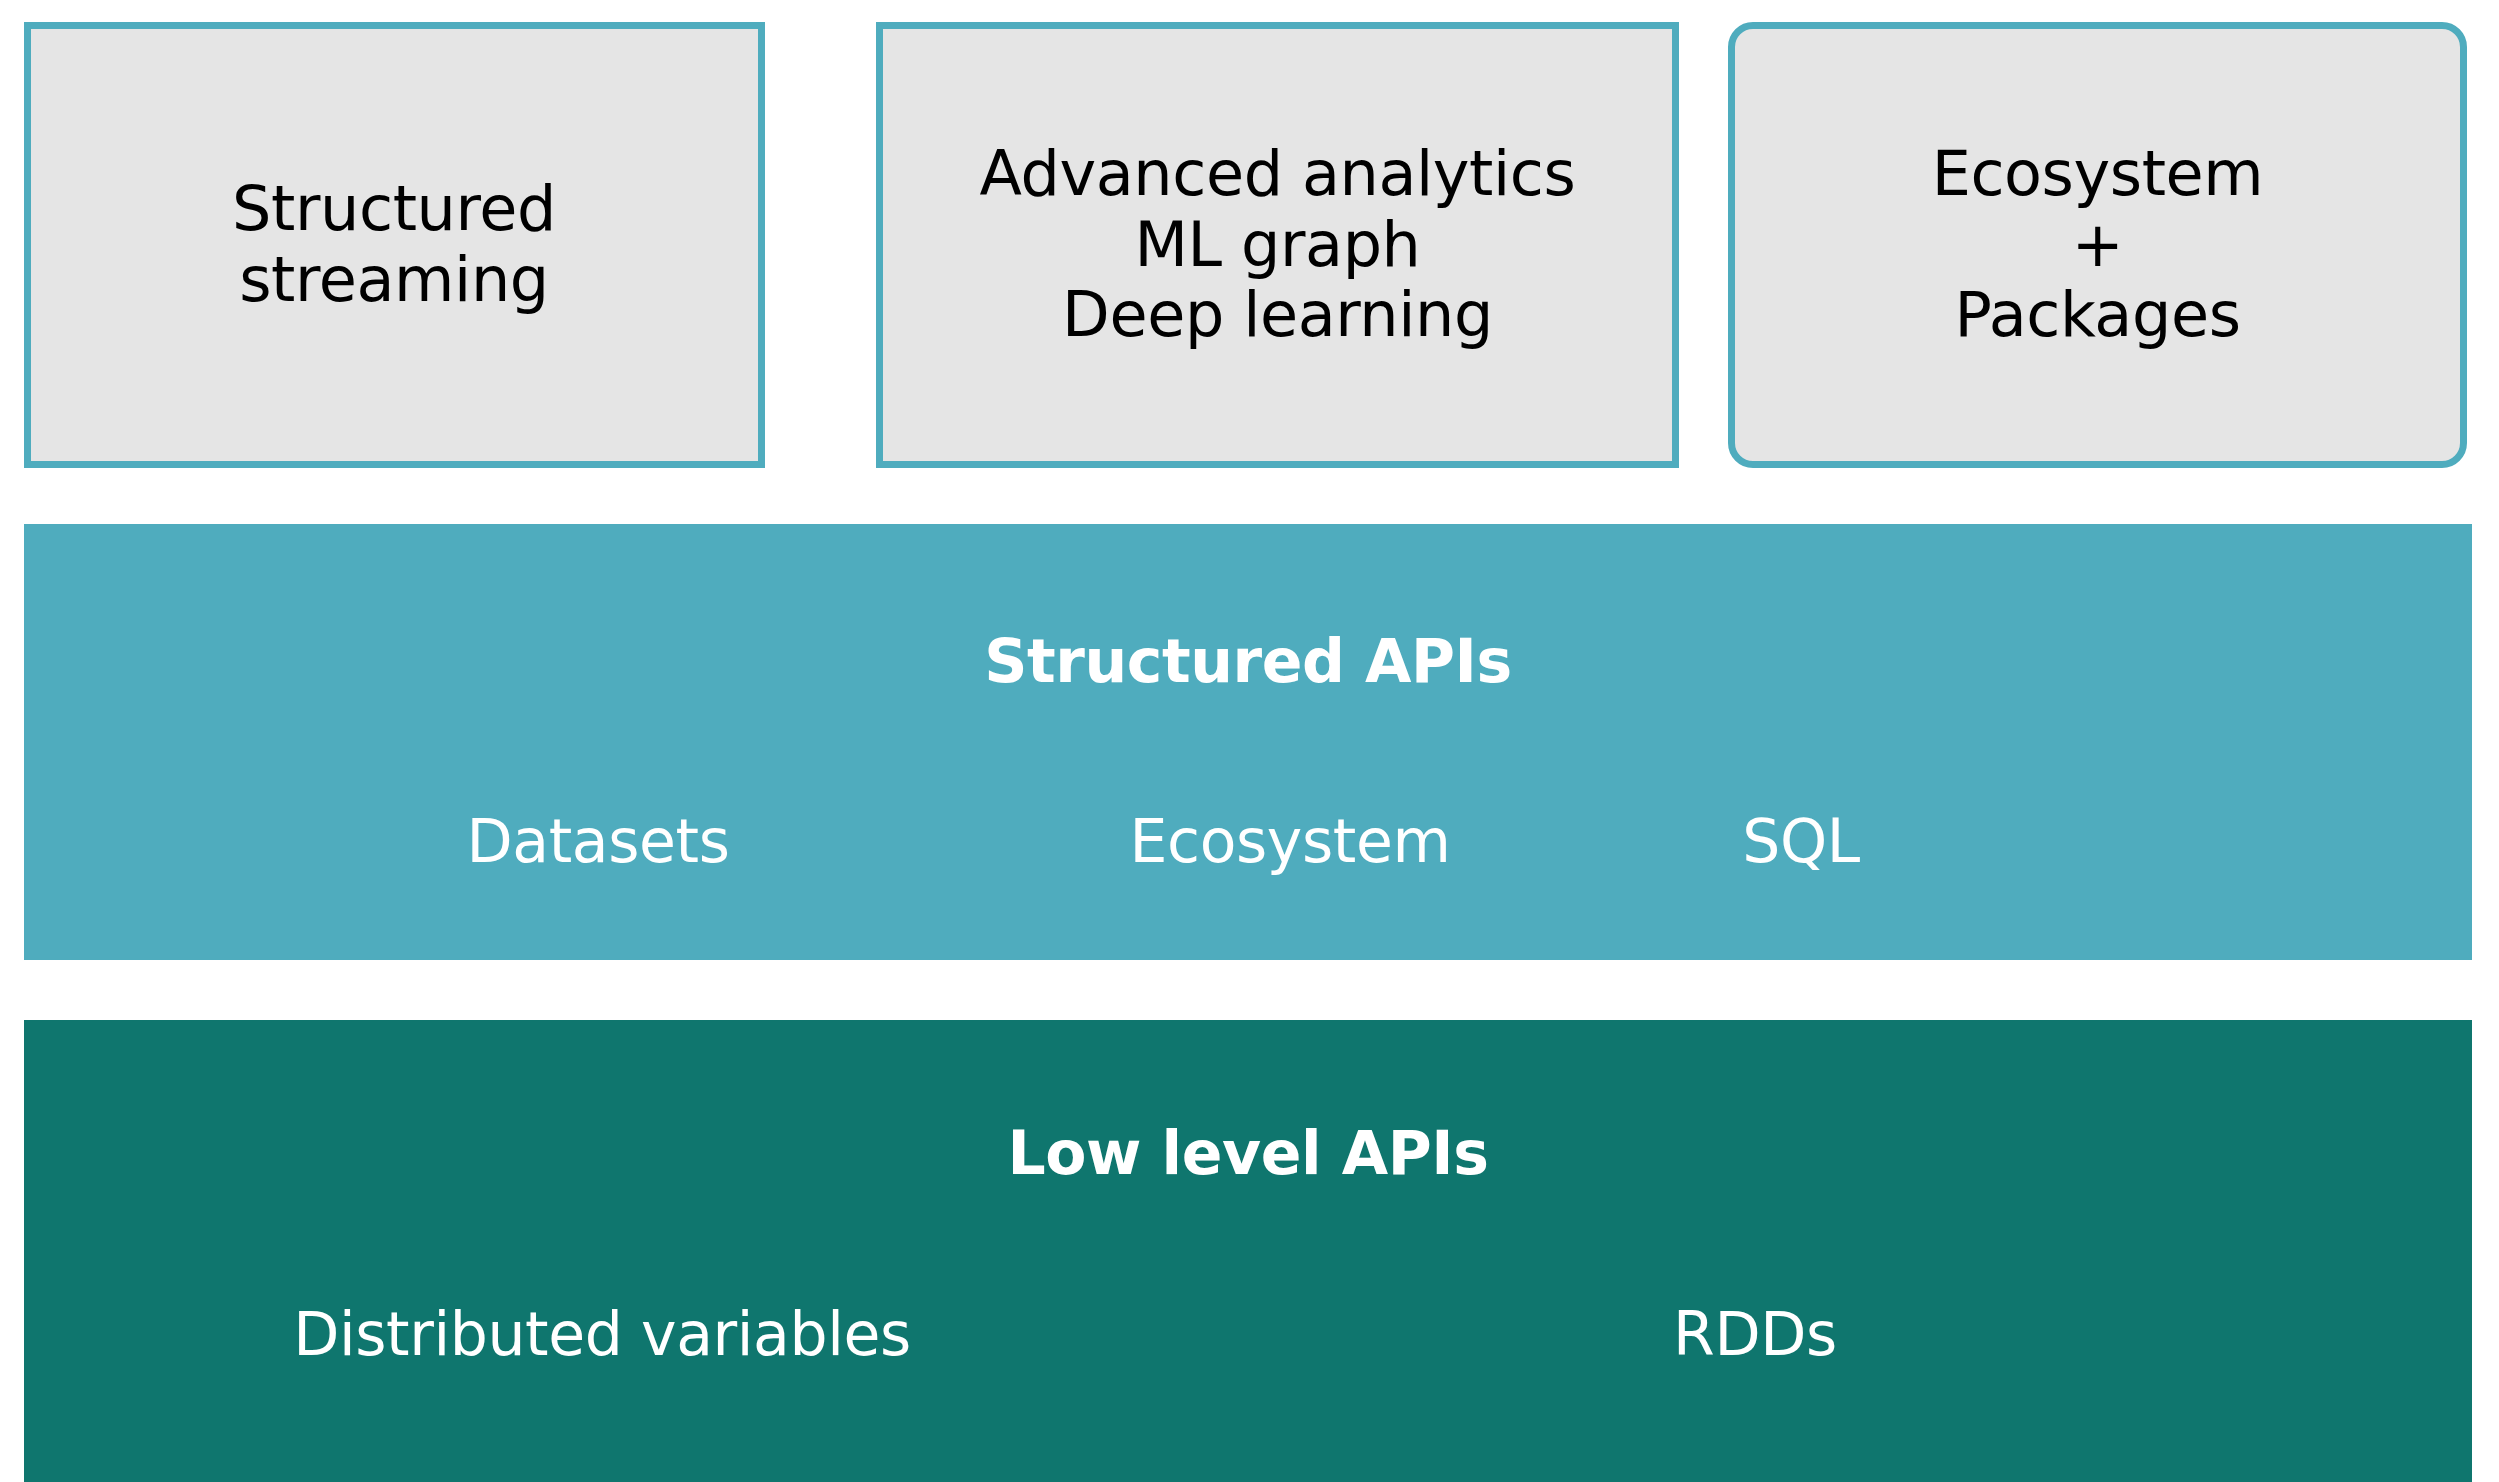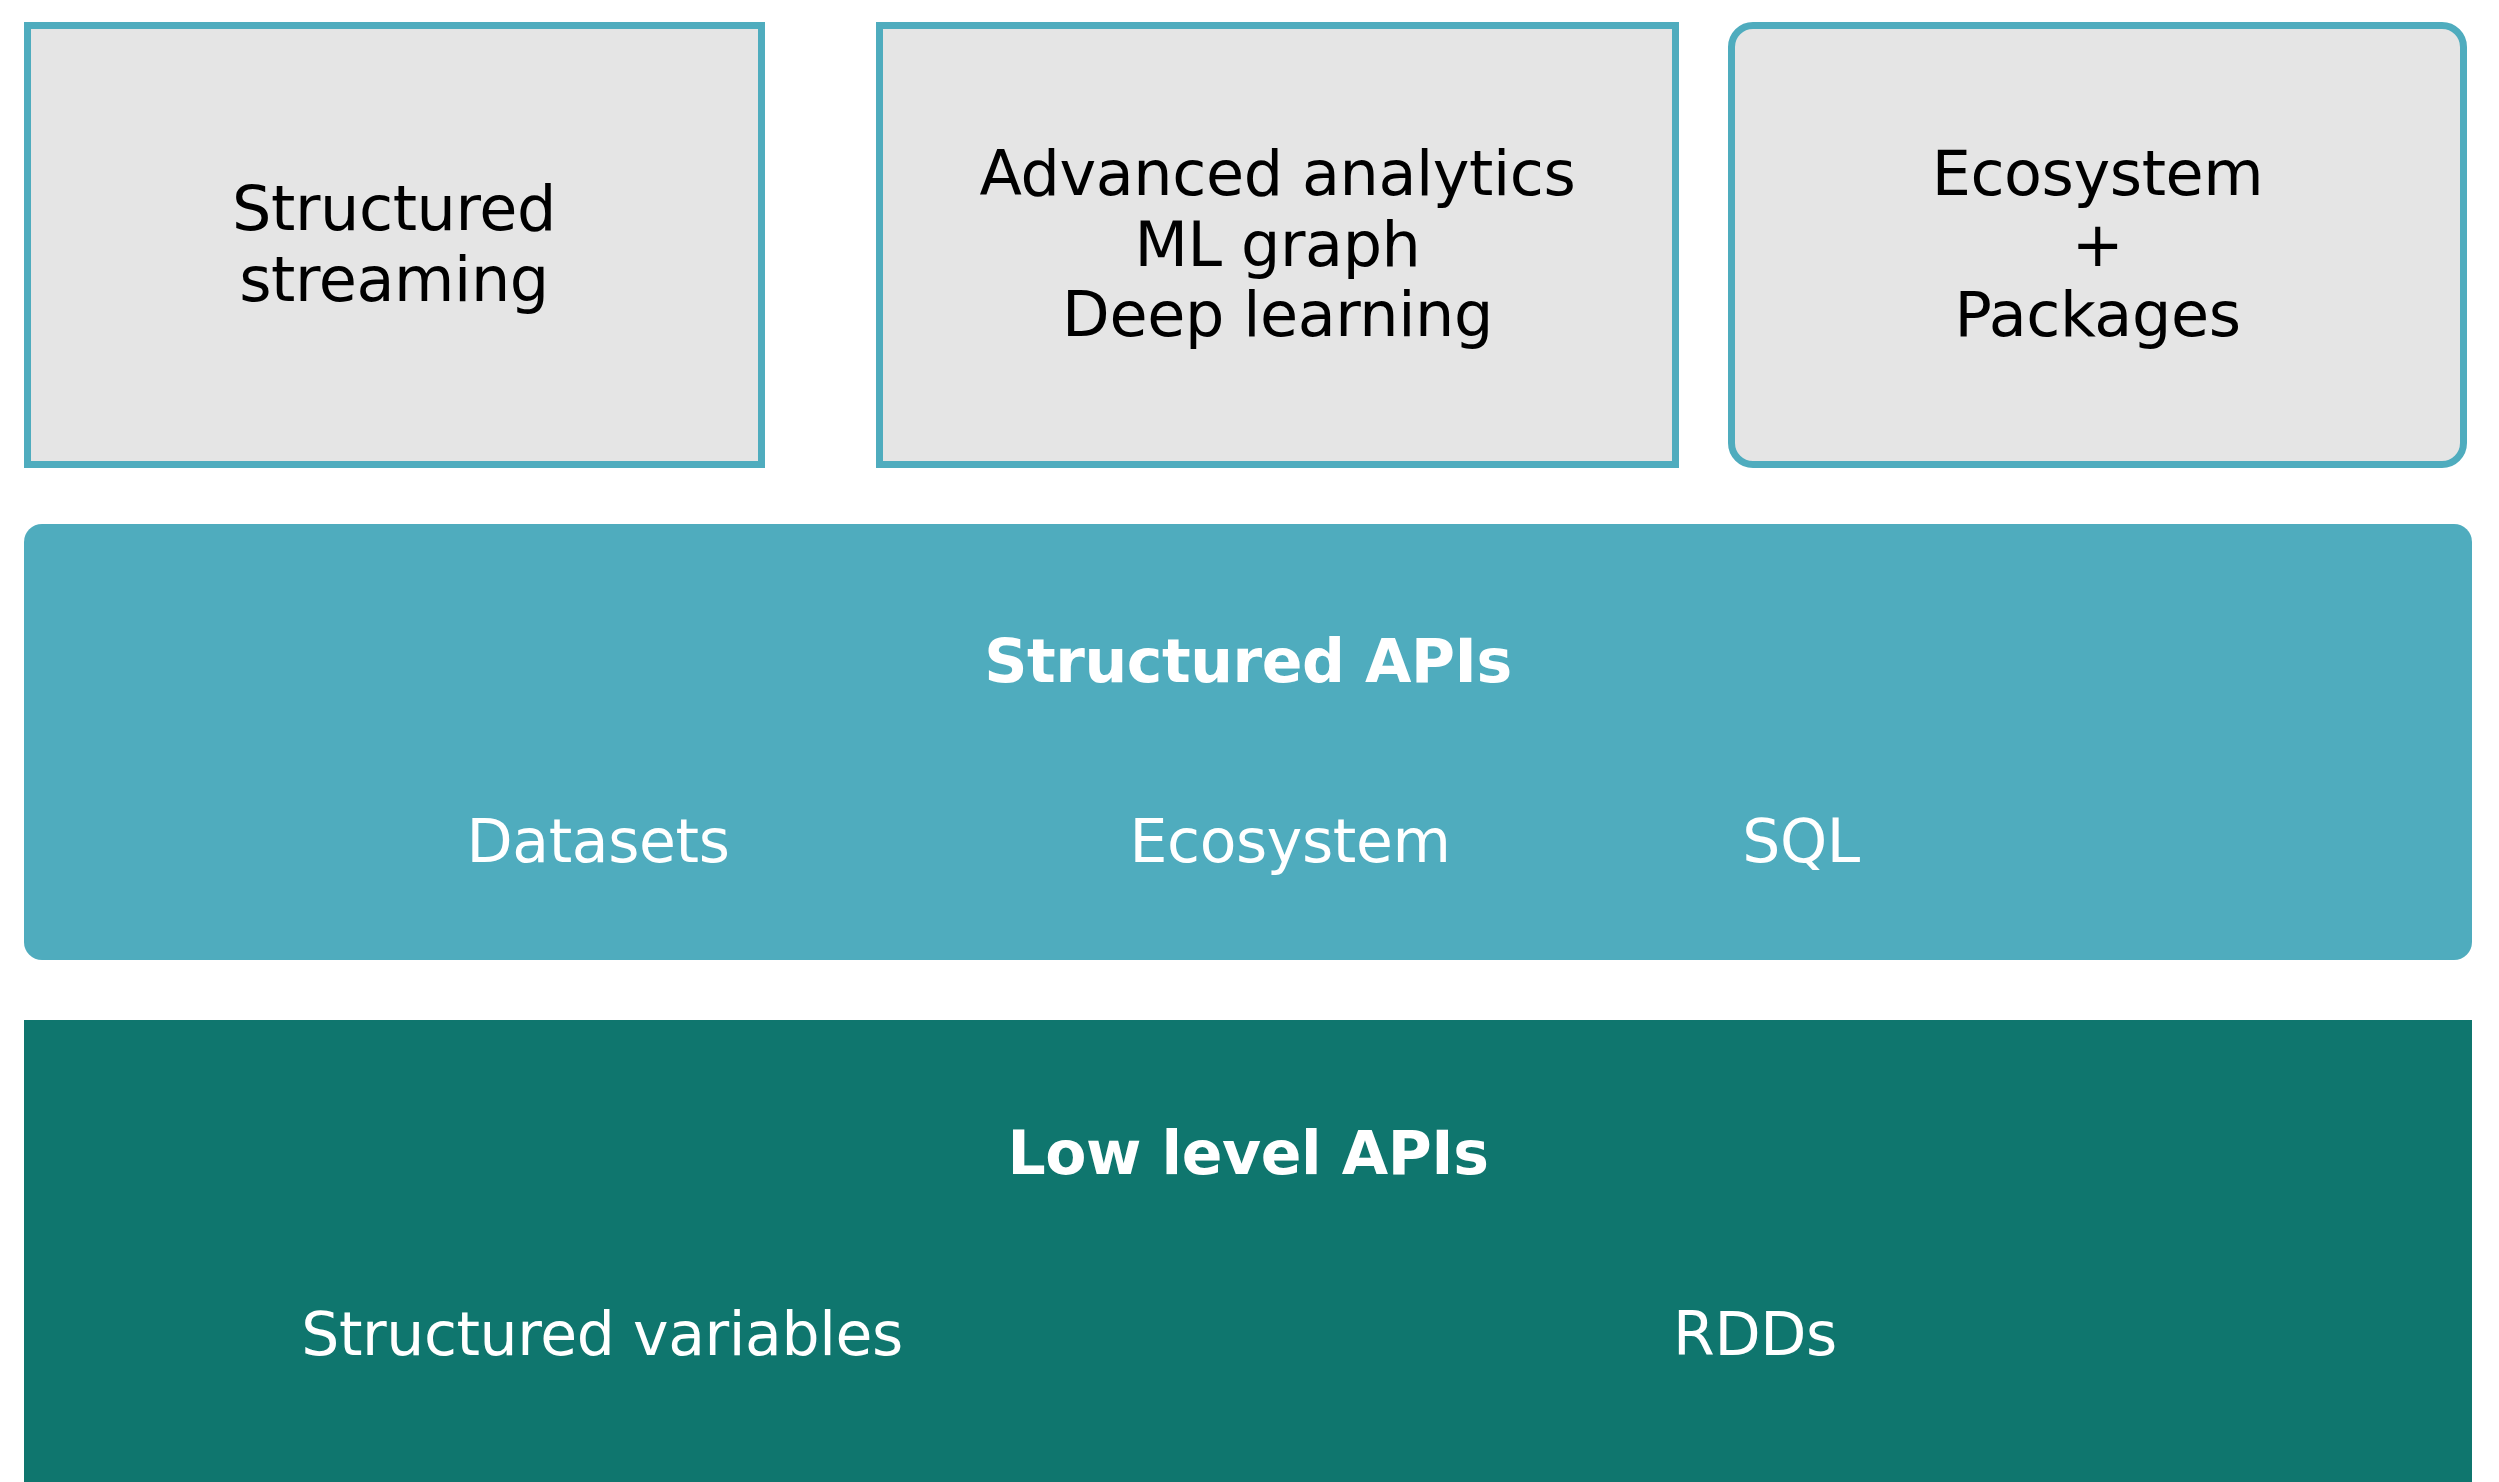--- a/index.html
+++ b/index.html
@@ -47,21 +47,20 @@
   
   .band {
     position: absolute;
     left: 24px;
     width: 2448px;
   }
   #band-structured-apis {
     top: 524px;
     height: 436px;
     background: #4FACBE;
-    border-radius: 18px;
   }
   #band-low-level-apis {
     top: 1020px;
     height: 516px;
     background: #0f766e;
   }
 
   .band-title {
     position: absolute;
     left: 0;
@@ -130,19 +129,19 @@
     <div class="band-items">
       <div class="band-item" id="item-datasets">Datasets</div>
       <div class="band-item" id="item-dataframes">Ecosystem</div>
       <div class="band-item" id="item-sql">SQL</div>
     </div>
   </div>
 
   <div class="band" id="band-low-level-apis">
     <div class="band-title">Low level APIs</div>
     <div class="band-items">
-      <div class="band-item" id="item-distributed-variables">Structured variables</div>
+      <div class="band-item" id="item-distributed-variables">Distributed variables</div>
       <div class="band-item" id="item-rdds">RDDs</div>
     </div>
   </div>
 
 </div>
 
 
 </body></html>

